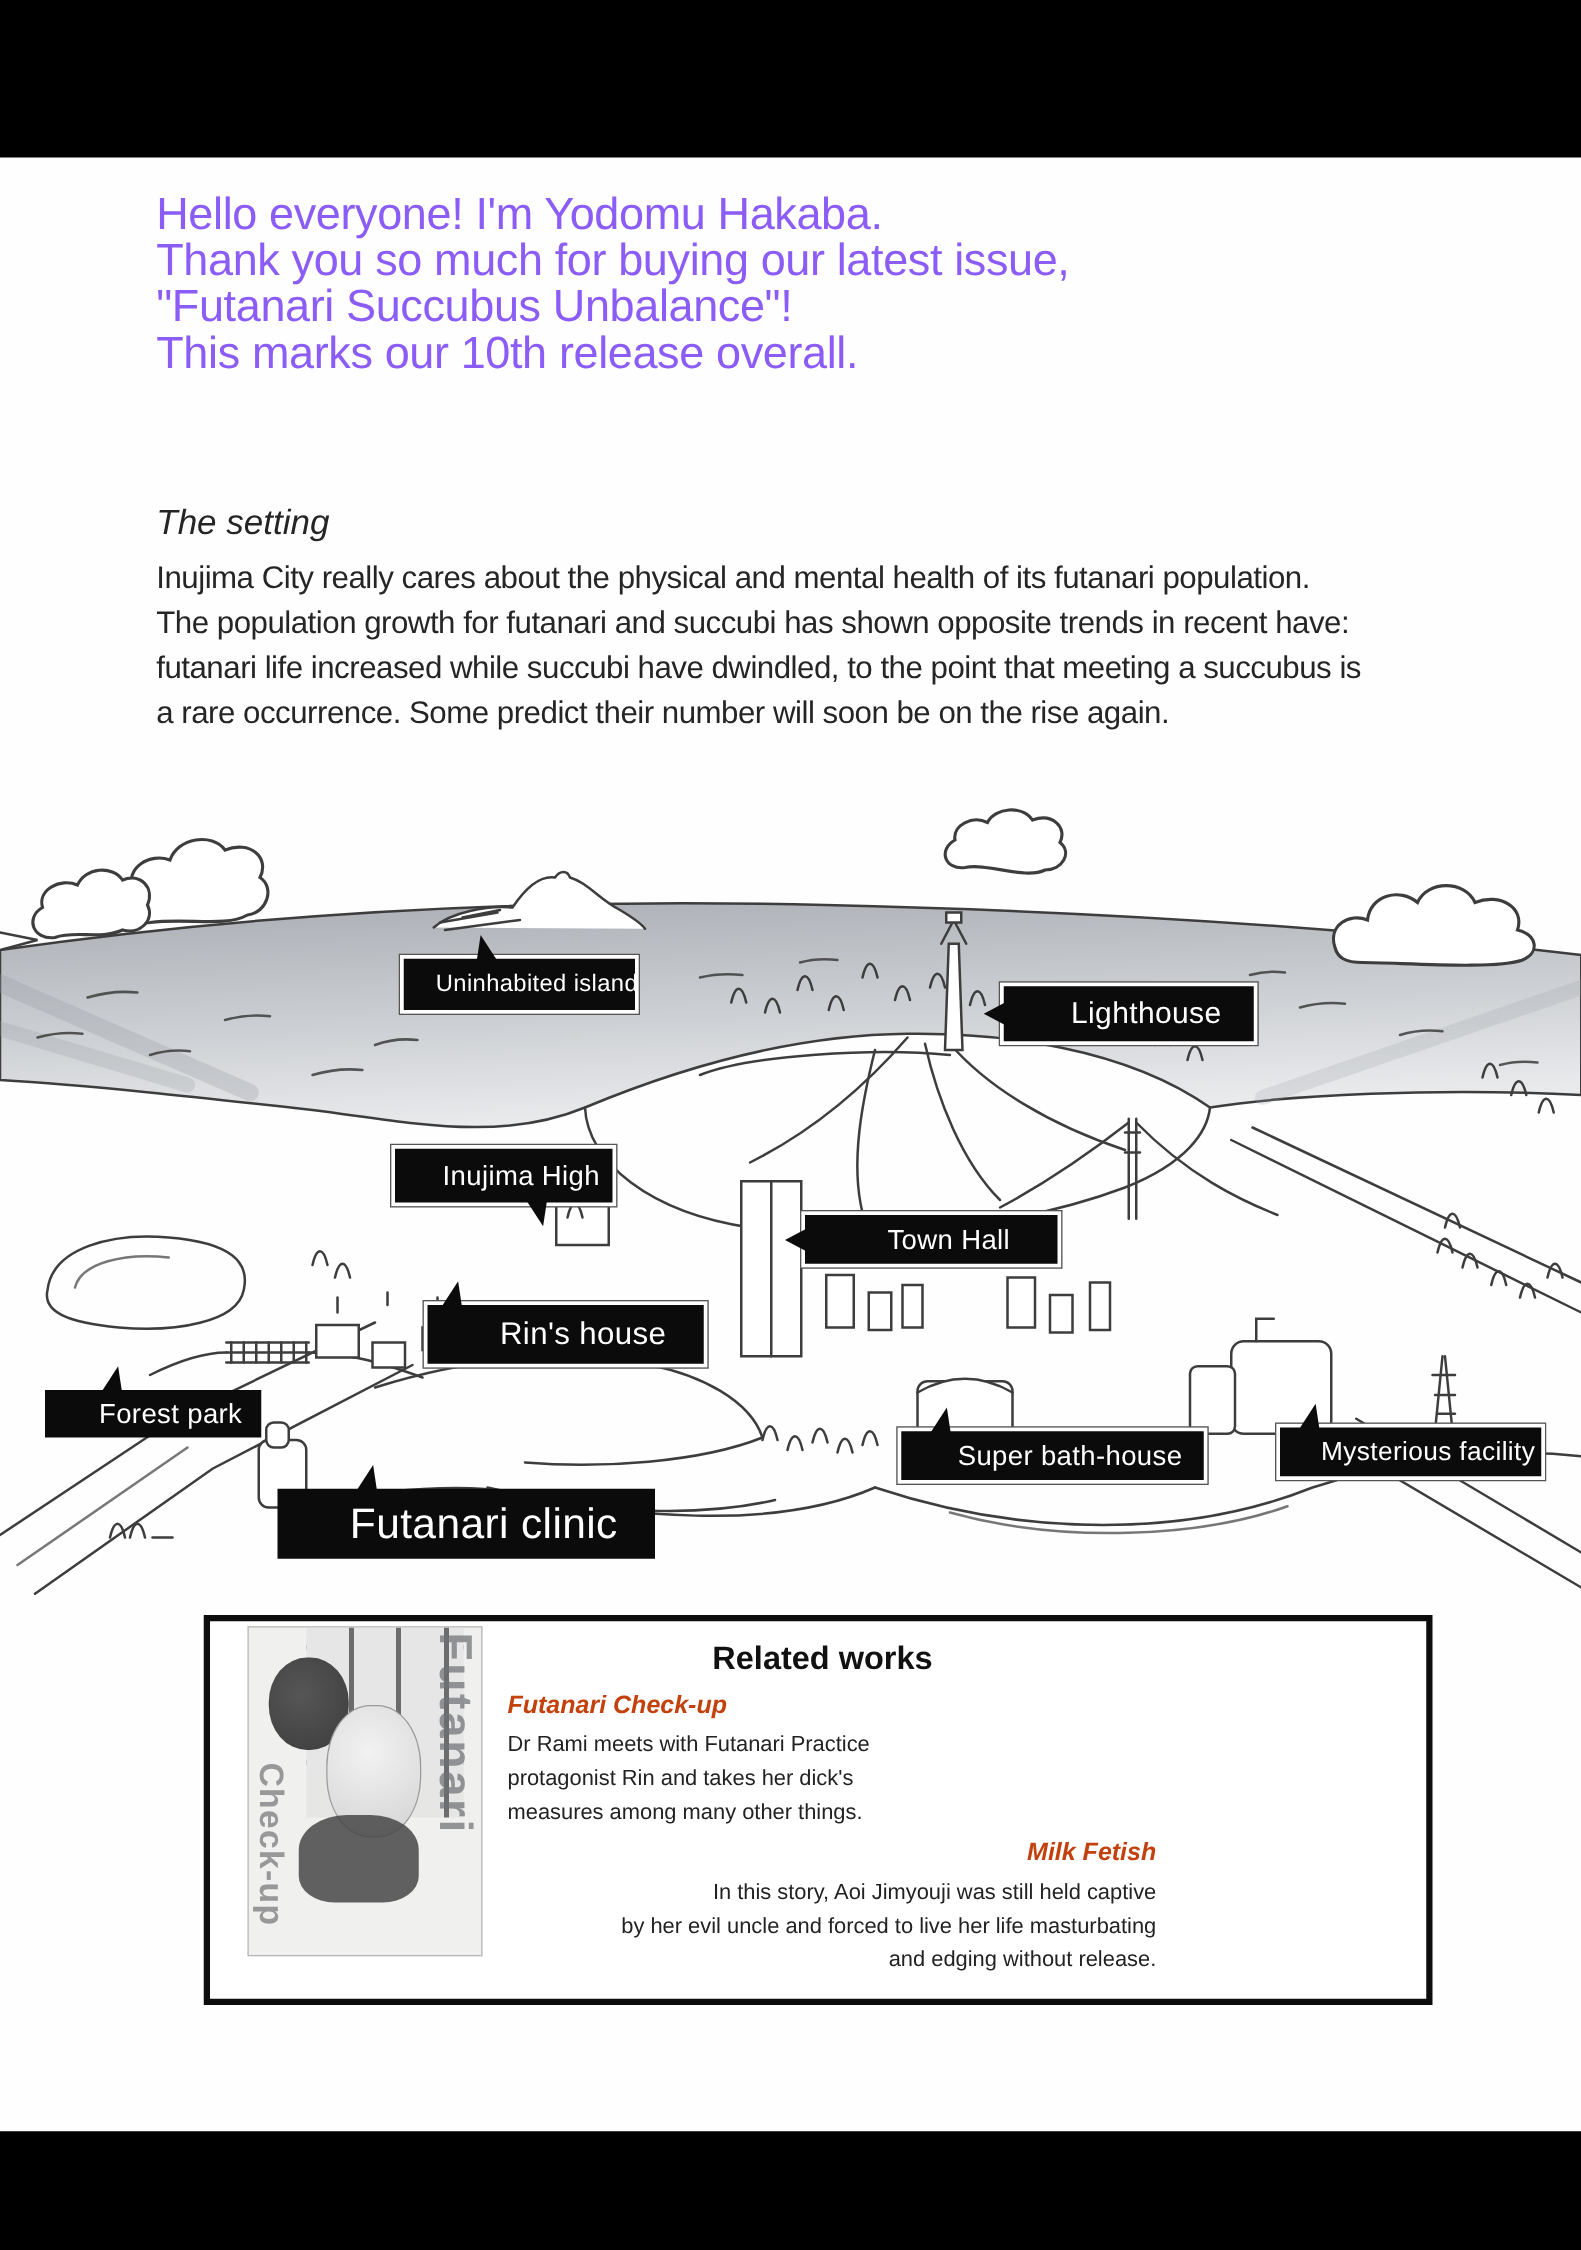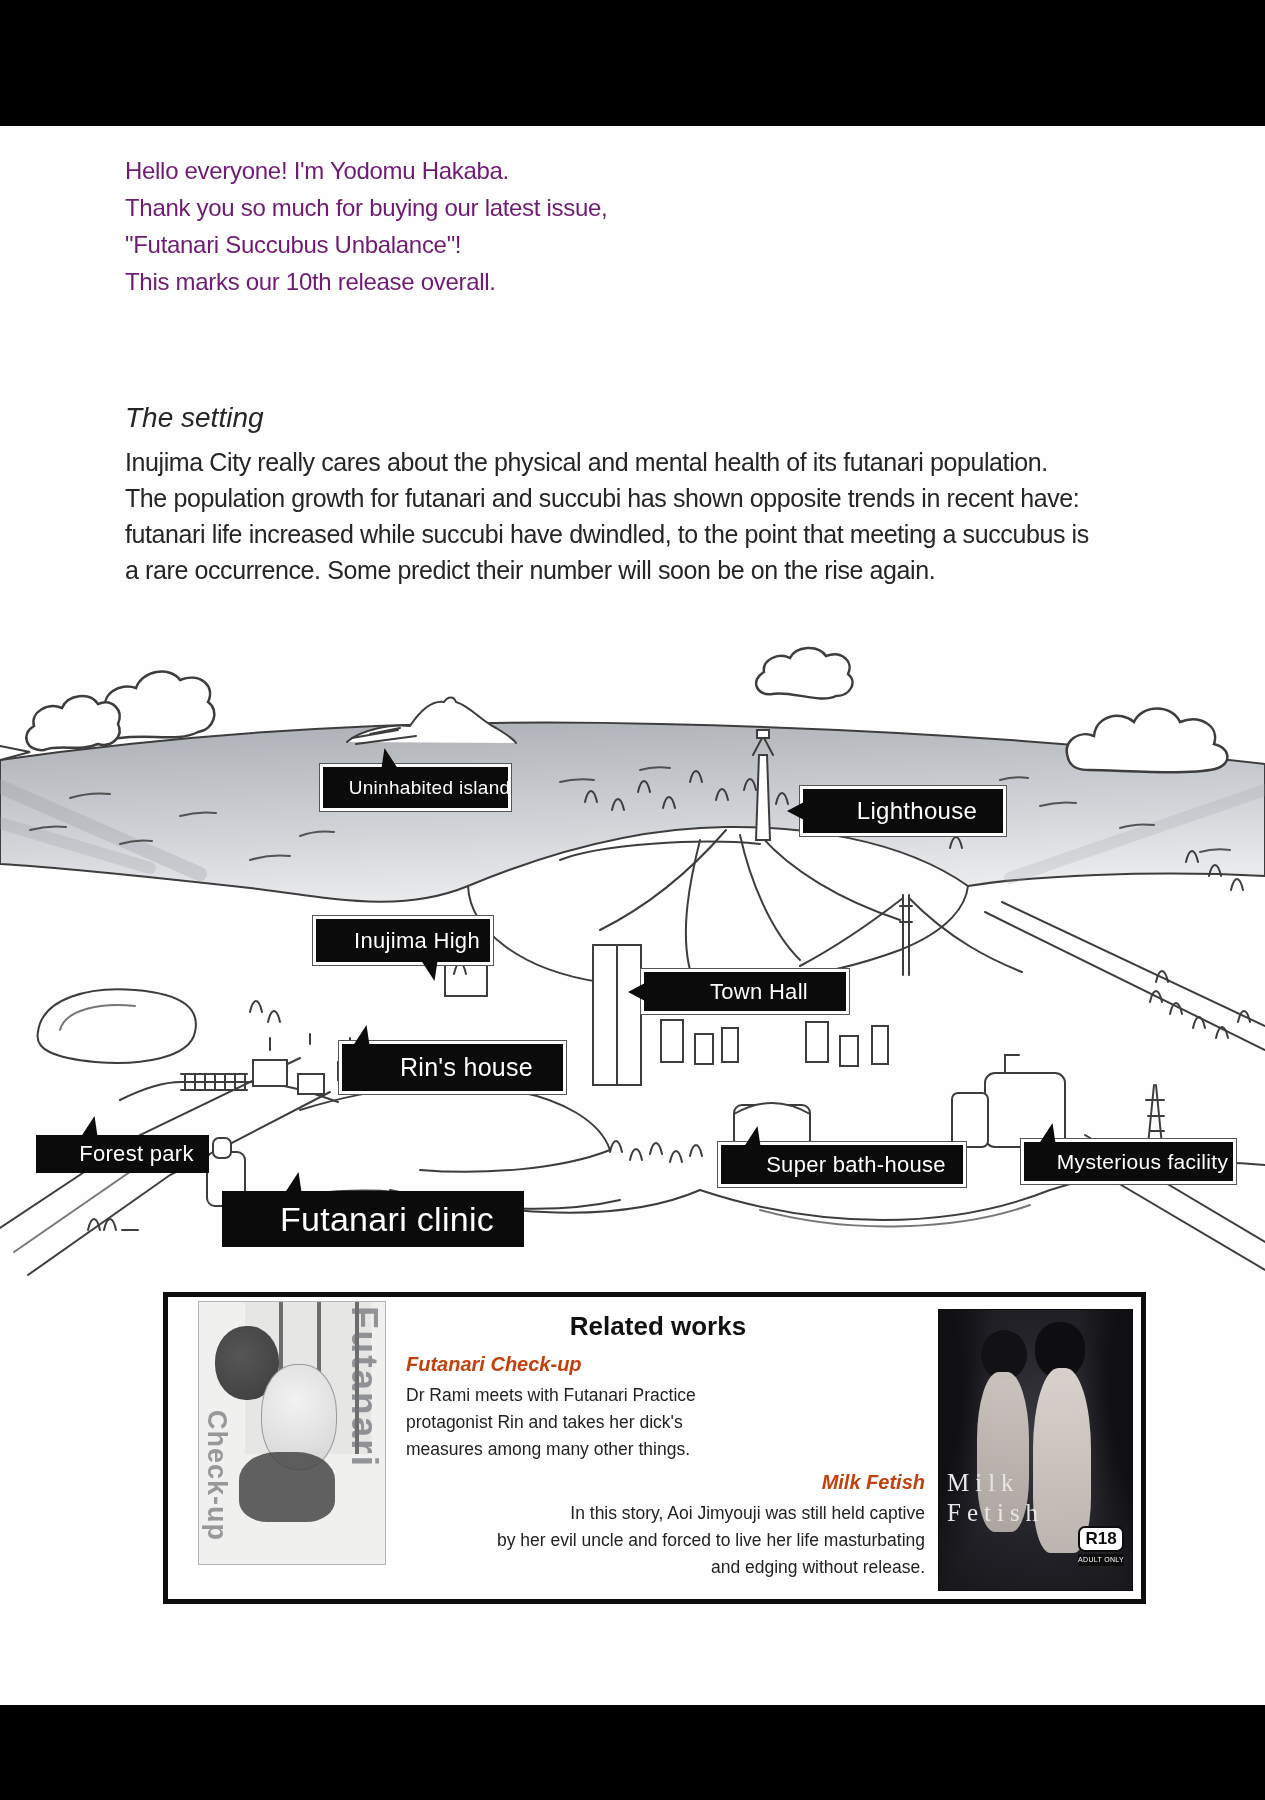--- a/index.html
+++ b/index.html
@@ -3,22 +3,22 @@
 <meta charset="utf-8">
 <style>
   html,body{margin:0;padding:0;background:#888;}
   .page{position:relative;width:1265px;height:1800px;margin:0 auto;background:#fefefe;
         overflow:hidden;font-family:"Liberation Sans",sans-serif;color:#202020;}
   .bar{position:absolute;left:0;width:1265px;background:#000;}
   .bar.top{top:0;height:126px;}
   .bar.bottom{top:1705px;height:95px;}
 
   
-  .intro{position:absolute;left:125px;top:152px;font-size:24px;line-height:37px;
-         letter-spacing:-0.3px;color:#701a75;}
+  .intro{position:absolute;left:125px;top:152px;font-size:36px;line-height:37px;
+         letter-spacing:-0.3px;color:#8b5cf6;}
   .setting{position:absolute;left:125px;top:402px;}
   .setting .head{font-style:italic;font-size:28px;margin-bottom:10px;color:#252525;}
   .setting .body{font-size:25px;line-height:36px;letter-spacing:-0.4px;color:#252525;}
 
   
   .map{position:absolute;left:0;top:630px;width:1265px;height:660px;}
   .map svg{position:absolute;left:0;top:0;}
   .maplabel{position:absolute;background:#0b0b0b;color:#fff;display:flex;
             align-items:center;justify-content:center;text-align:center;
             letter-spacing:.3px;white-space:nowrap;padding-left:28px;}
@@ -269,21 +269,21 @@
       <span>Inujima High</span>
     </div>
     <div class="maplabel bordered" style="left:641px;top:339px;width:174px;height:39px;font-size:22px;text-align:center;">
       <span class="tail tail-left"></span>
       <span>Town Hall</span>
     </div>
     <div class="maplabel bordered" style="left:339px;top:411px;width:193px;height:47px;font-size:25px;">
       <span class="tail tail-up" style="left:14px;"></span>
       <span>Rin's house</span>
     </div>
-    <div class="maplabel" style="left:36px;top:482px;width:145px;height:38px;font-size:22px;margin-top:23px;">
+    <div class="maplabel" style="left:36px;top:482px;width:145px;height:38px;font-size:22px;">
       <span class="tail tail-up" style="left:48px;"></span>
       <span>Forest park</span>
     </div>
     <div class="maplabel bordered" style="left:718px;top:512px;width:214px;height:39px;font-size:22px;">
       <span class="tail tail-up" style="left:26px;"></span>
       <span>Super bath-house</span>
     </div>
     <div class="maplabel bordered" style="left:1021px;top:509px;width:181px;height:39px;font-size:21px;">
       <span class="tail tail-up" style="left:18px;"></span>
       <span>Mysterious facility</span>
@@ -313,32 +313,16 @@
       <div>measures among many other things.</div>
     </div>
 
     <div class="rw-item right">
       <div class="it-title">Milk Fetish</div>
       <div>In this story, Aoi Jimyouji was still held captive</div>
       <div>by her evil uncle and forced to live her life masturbating</div>
       <div>and edging without release.</div>
     </div>
 
-    <div class="coverR">
-      <div class="curtain"></div>
-      <div class="curtain r"></div>
-      <div class="head1"></div>
-      <div class="head2"></div>
-      <div class="fig1"></div>
-      <div class="fig2"></div>
-      <div class="mtitle">
-        <div>Milk</div>
-        <div>Fetish</div>
-      </div>
-      <div class="r18wrap">
-        <div class="r18">R18</div>
-        <div class="adult">ADULT ONLY</div>
-      </div>
-    </div>
   </div>
 
   <div class="bar bottom"></div>
 </div>
 
 </body></html>

